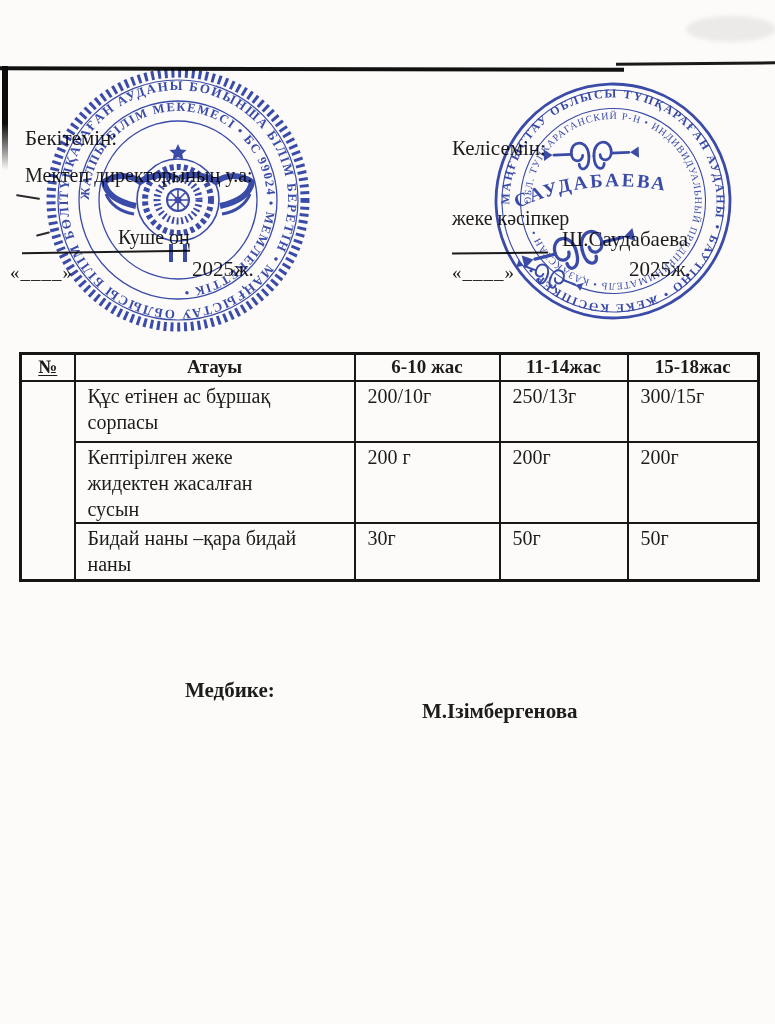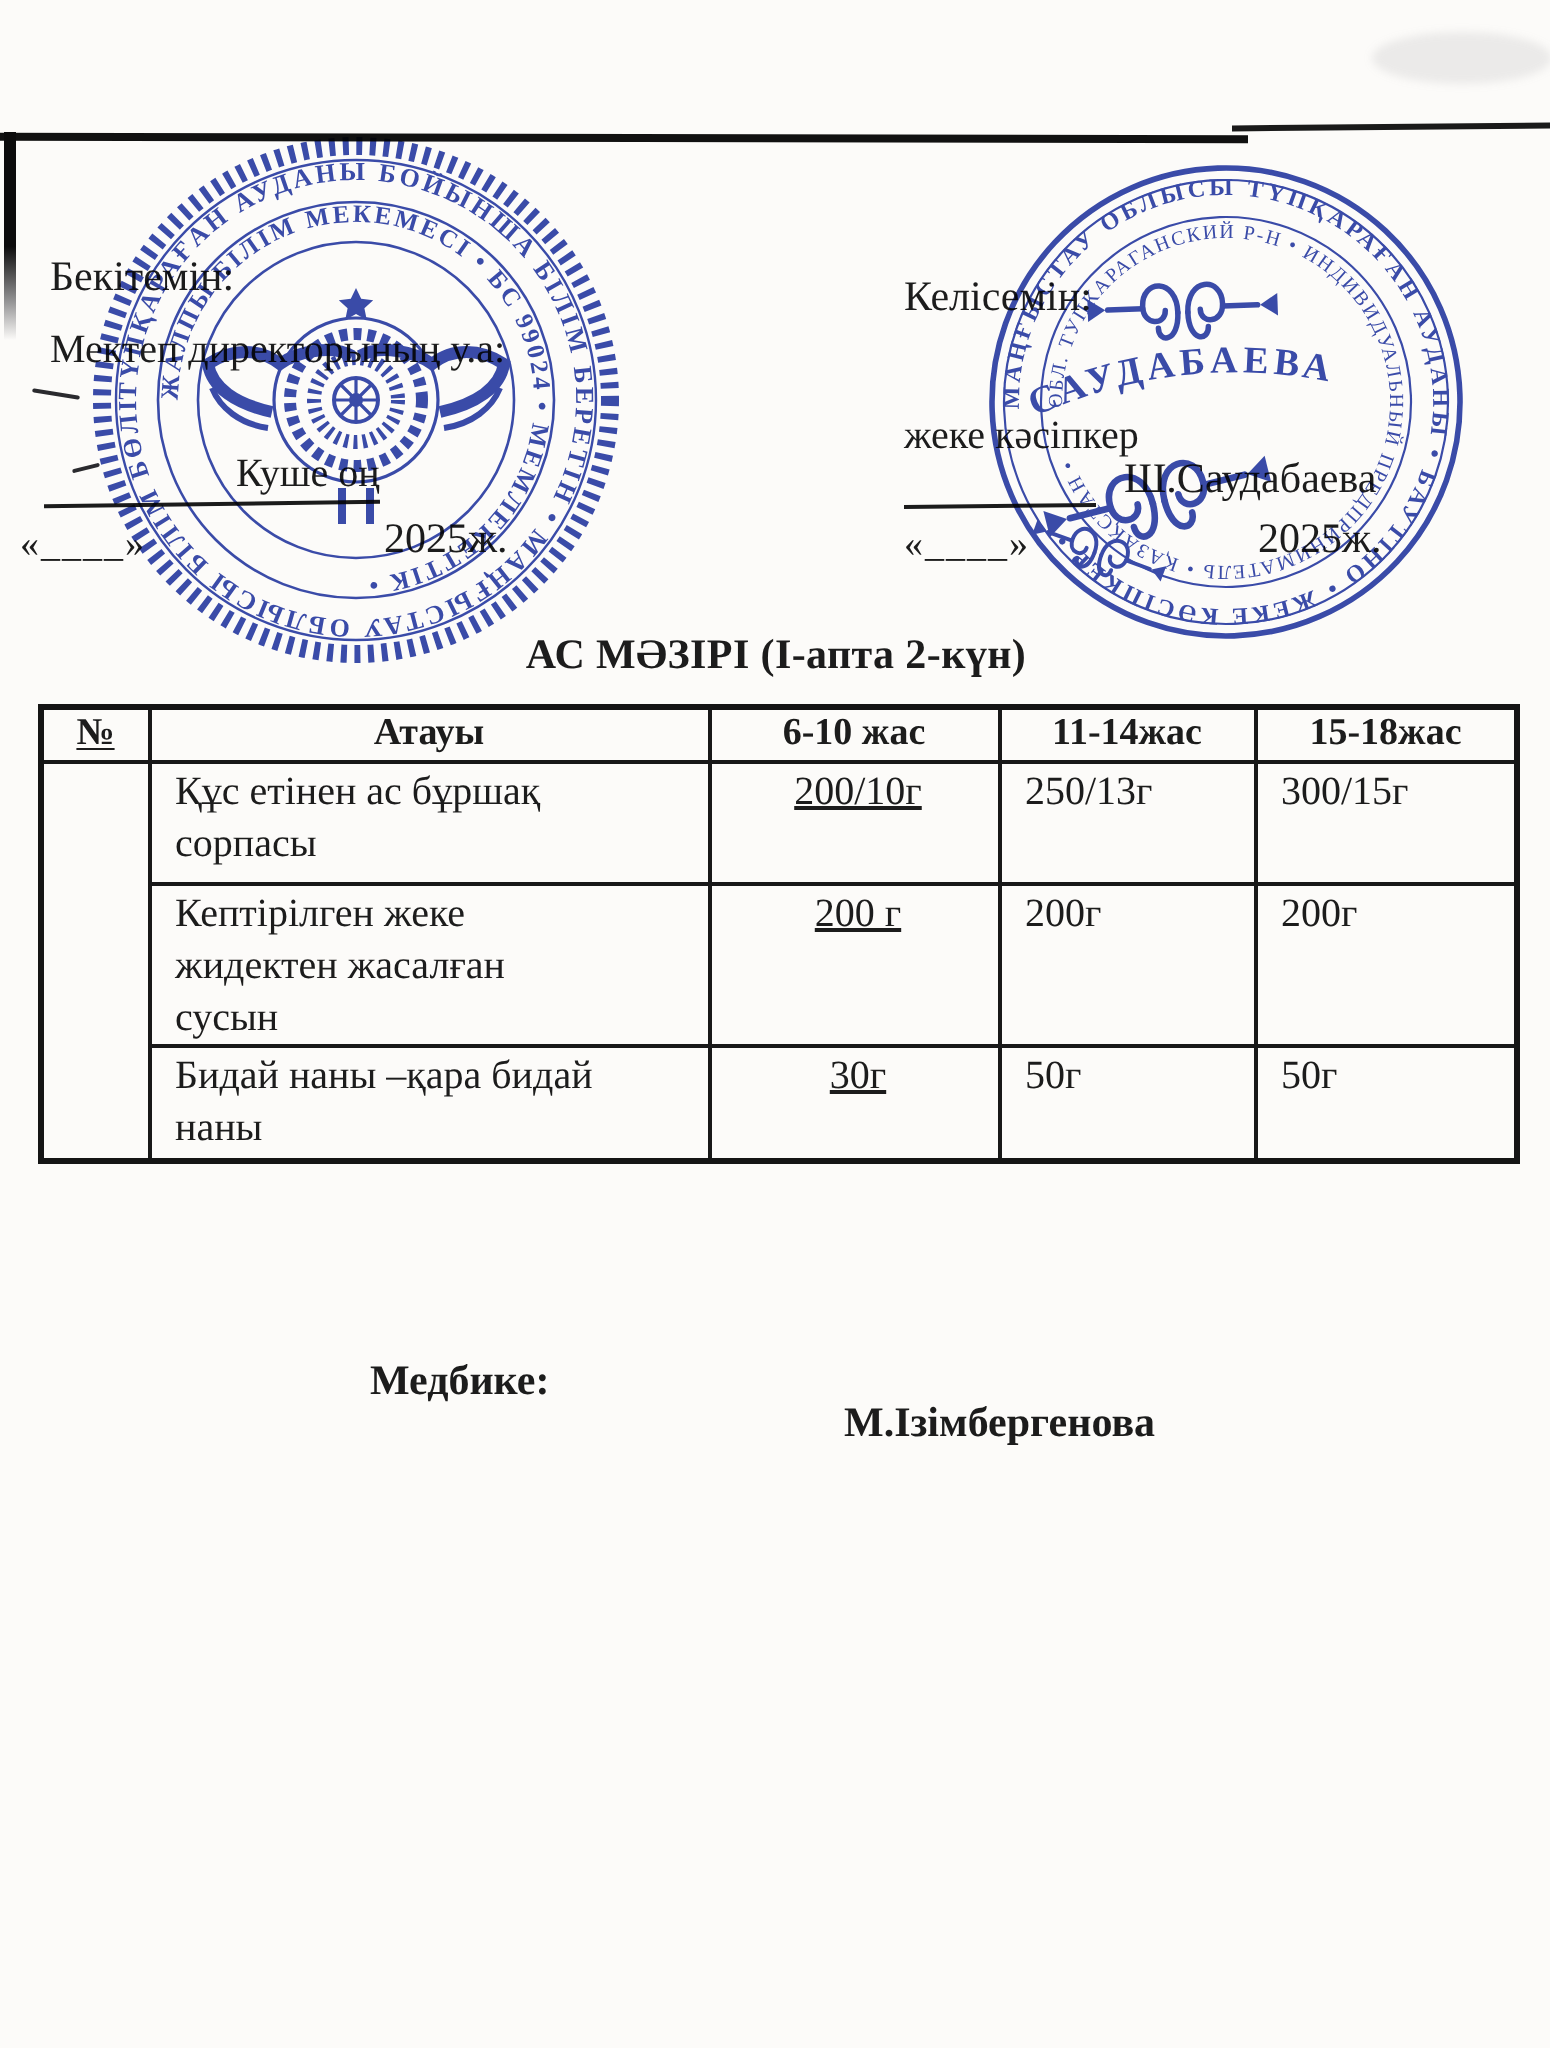--- a/index.html
+++ b/index.html
@@ -35,21 +35,21 @@
 
   
   table.menu{position:absolute;left:19px;top:352px;width:738px;border-collapse:collapse;
     table-layout:fixed;border:3px solid #151515;}
   table.menu td,table.menu th{border:2px solid #181818;overflow:hidden;}
   table.menu th{font-size:19px;font-weight:bold;padding:1px 2px;text-align:center;vertical-align:middle;}
   table.menu td{font-size:20px;line-height:26px;vertical-align:top;padding:1px 8px 0 12px;}
   tr.hdr{height:27px;}
   tr.r1{height:61px;} tr.r2{height:79px;} tr.r3{height:58px;}
   td.num-body{padding:0;}
-  td.val-c{text-align:center;padding-left:2px;padding-right:2px;line-height:25px;text-decoration:underline;}
+  td.val-c{text-align:left;padding-left:2px;padding-right:2px;line-height:25px;}
   td.val-l{text-align:left;line-height:25px;}
   .num-u{text-decoration:underline;text-underline-offset:2px;}
   .ln{display:block;}
 
   
   .footer-label{position:absolute;left:185px;top:678px;font-size:21px;font-weight:bold;}
   .footer-name{position:absolute;left:422px;top:699px;font-size:21px;font-weight:bold;}
 
   
   .stamp{position:absolute;mix-blend-mode:multiply;opacity:.93;pointer-events:none;}
@@ -151,21 +151,20 @@
         <textPath href="#rname" startOffset="50%">САУДАБАЕВА</textPath>
       </text>
       <g stroke="#2b3ea6" stroke-width="2.2">
         <use href="#kz-orn" transform="translate(104,76) scale(1.25)"></use>
         <use href="#kz-orn" transform="translate(88,170) scale(1.5) rotate(-12)"></use>
         <use href="#kz-orn" transform="translate(58,196) scale(.9) rotate(22)"></use>
       </g>
     </svg>
   </div>
 
-  <div class="doc-title">АС МӘЗІРІ (І-апта 2-күн)</div>
 
   <table class="menu">
     <colgroup>
       <col style="width:54px">
         <col style="width:280px">
         <col style="width:145px">
         <col style="width:128px">
         <col style="width:131px">
     </colgroup>
     <tbody>

